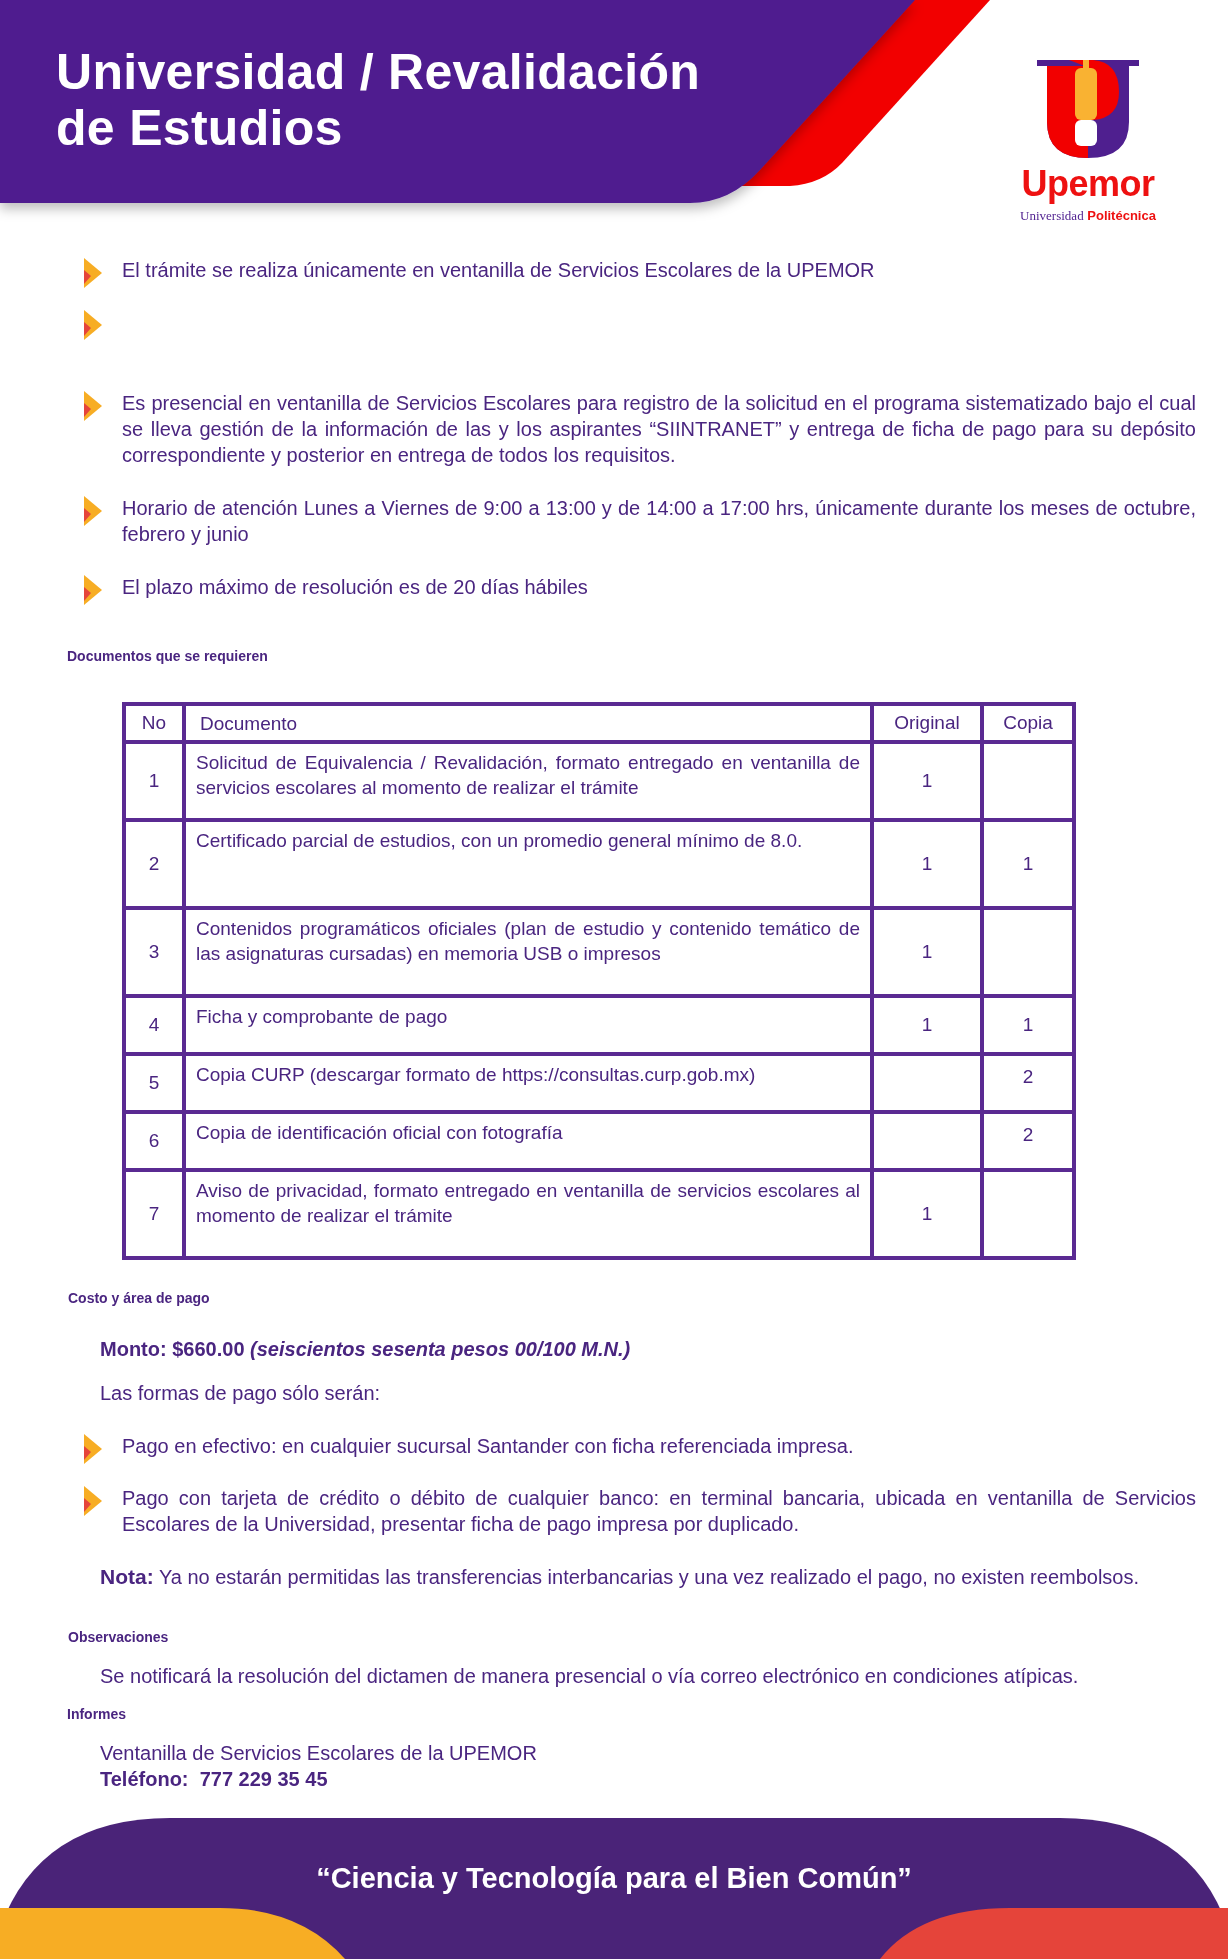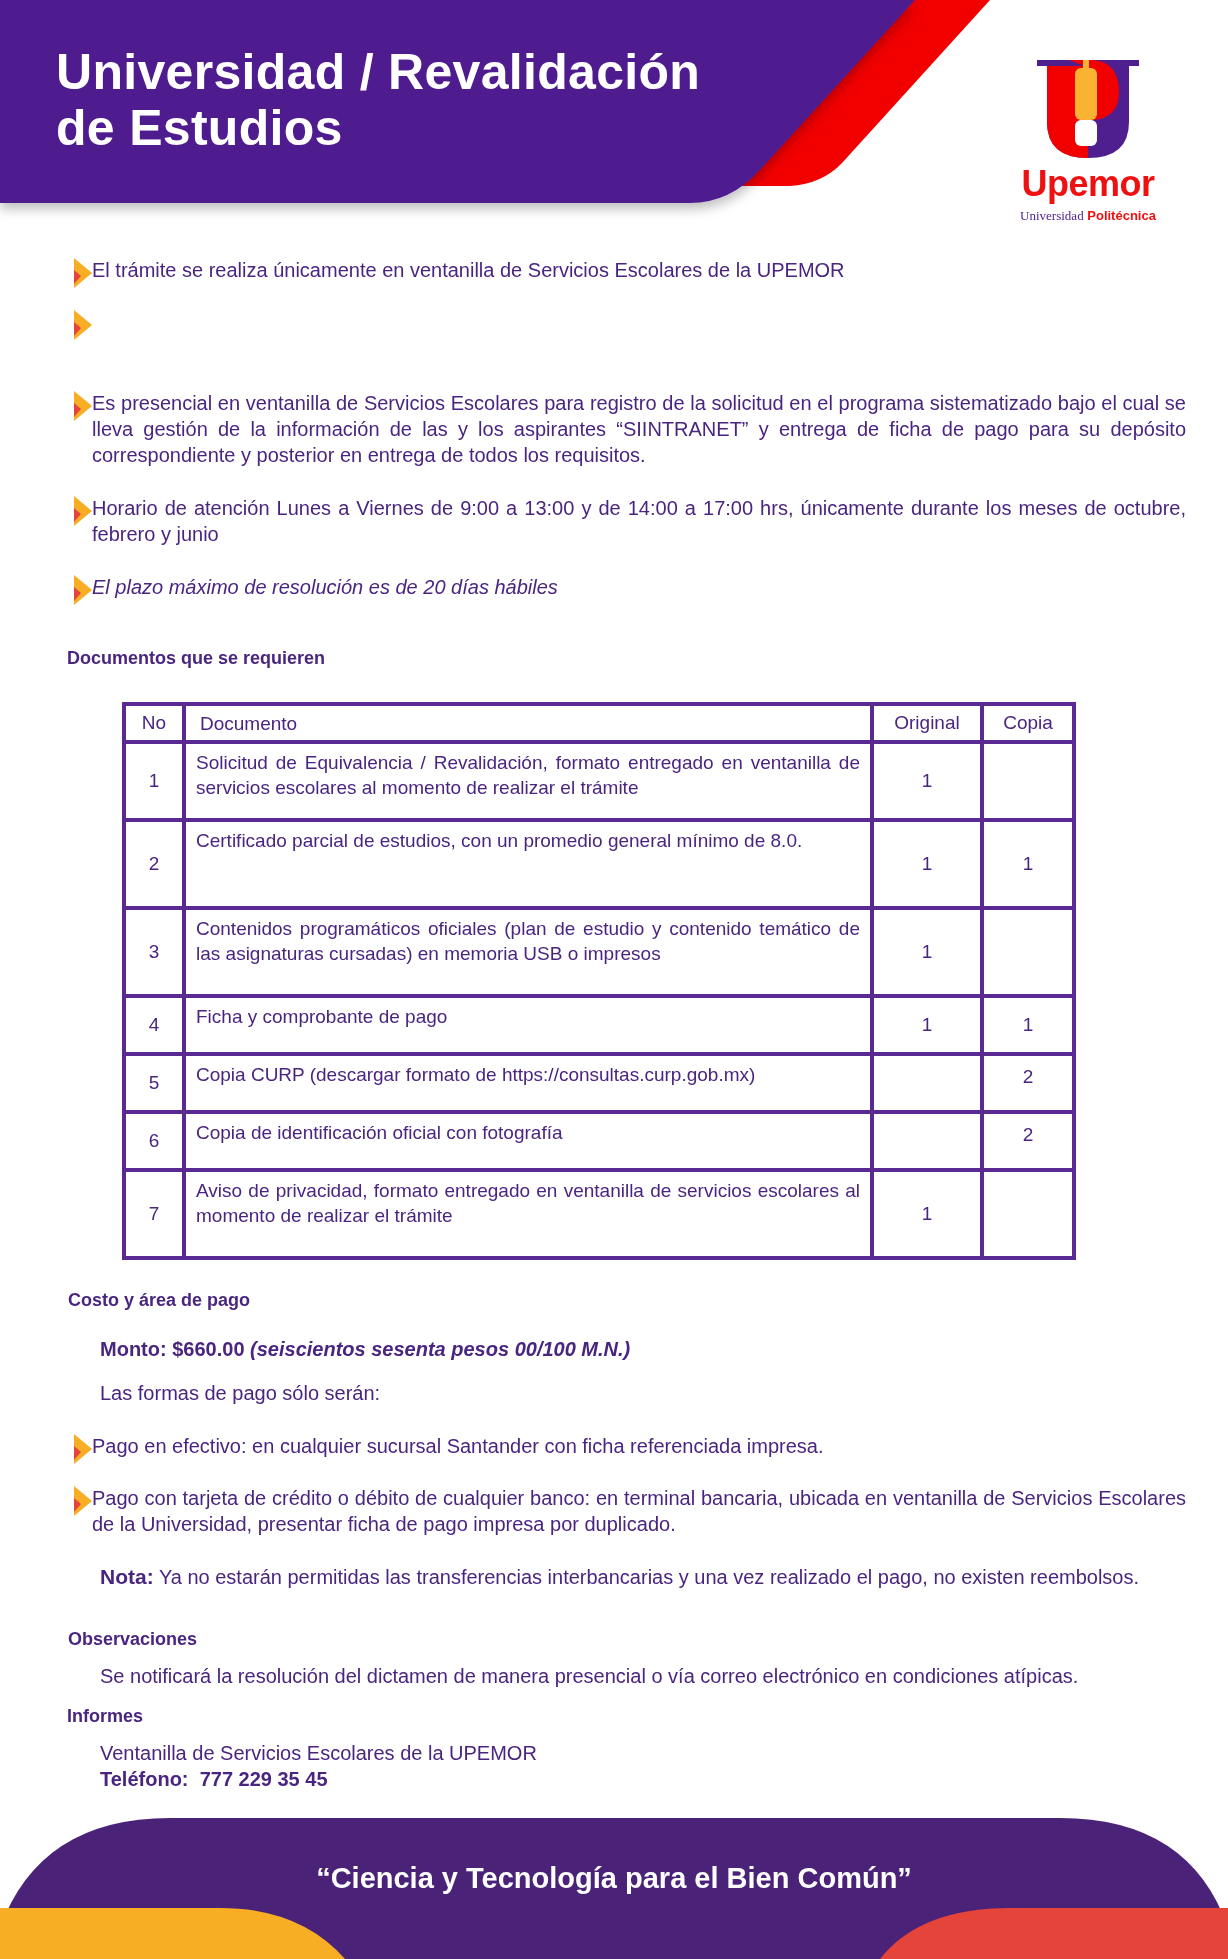--- a/index.html
+++ b/index.html
@@ -5,23 +5,23 @@
   * { margin:0; padding:0; box-sizing:border-box; }
   body { width:1228px; height:1959px; position:relative; overflow:hidden; background:#ffffff; font-family:"Liberation Sans", sans-serif; color:#4a2580; }
   .abs { position:absolute; }
   #header-shape { position:absolute; left:0; top:0; width:1228px; height:230px; }
   #page-title { position:absolute; left:56px; top:44px; color:#ffffff; font-weight:bold; font-size:50px; line-height:56px; letter-spacing:0.3px; }
   #logo { position:absolute; left:1003px; top:60px; width:170px; height:170px; }
   #logo .word { position:absolute; left:0; top:103px; width:170px; text-align:center; color:#ee1111; font-weight:bold; font-size:36px; letter-spacing:-0.5px; }
   #logo .sub { position:absolute; left:0; top:148px; width:170px; text-align:center; font-size:13px; white-space:nowrap; }
   #logo .sub .u { color:#4f1f8f; font-family:"Liberation Serif", serif; }
   #logo .sub .p { color:#ee1111; font-weight:bold; }
-  .bullet { position:absolute; left:74px; width:1112px; font-size:20px; line-height:26px; text-align:justify; color:#4a2580; padding-left:18px; }
+  .bullet { position:absolute; left:84px; width:1112px; font-size:20px; line-height:26px; text-align:justify; color:#4a2580; padding-left:38px; }
   .bullet .mark { position:absolute; left:0; top:1px; width:22px; height:30px; }
-  .heading { position:absolute; font-weight:bold; font-size:18px; color:#4a2580; }
+  .heading { position:absolute; font-weight:bold; font-size:14px; color:#4a2580; }
   table#docs { position:absolute; left:122px; top:702px; width:954px; border-collapse:collapse; }
   #docs td, #docs th { border:4px solid #5a2a92; color:#4a2580; font-weight:normal; font-size:19px; }
   #docs th { height:38px; font-size:19px; }
   #docs .c-no { width:60px; text-align:center; }
   #docs .c-doc { text-align:justify; padding:6px 10px; line-height:25px; vertical-align:top; }
   #docs th.c-doc { text-align:left; vertical-align:middle; padding:0 14px; }
   #docs .c-orig { width:110px; text-align:center; }
   #docs .c-copia { width:92px; text-align:center; }
   .para { position:absolute; left:100px; width:1078px; font-size:20px; line-height:26px; text-align:justify; color:#4a2580; }
   #footer { position:absolute; left:0; top:1818px; width:1228px; height:141px; }
@@ -80,21 +80,21 @@
     </svg>
   <span>Es presencial en ventanilla de Servicios Escolares para registro de la solicitud en el programa sistematizado bajo el cual se lleva gestión de la información de las y los aspirantes “SIINTRANET” y entrega de ficha de pago para su depósito correspondiente y posterior en entrega de todos los requisitos.</span>
 </div>
 <div class="bullet" style="top:495px;">
   <svg class="mark" viewBox="0 0 22 30">
       <path d="M0 0 L18 15 L0 30 Z" fill="#f7ad24"></path>
       <path d="M0 12 L7 18 L0 26 Z" fill="#e5443a"></path>
     </svg>
   <span>Horario de atención Lunes a Viernes de 9:00 a 13:00 y de 14:00 a 17:00 hrs, únicamente durante los meses de octubre, febrero y junio</span>
 </div>
-<div class="bullet" style="top:574px;font-style:italic;">
+<div class="bullet" style="top:574px;">
   <svg class="mark" viewBox="0 0 22 30">
       <path d="M0 0 L18 15 L0 30 Z" fill="#f7ad24"></path>
       <path d="M0 12 L7 18 L0 26 Z" fill="#e5443a"></path>
     </svg>
   <span>El plazo máximo de resolución es de 20 días hábiles</span>
 </div>
 
 <div class="heading" style="left:67px;top:648px;">Documentos que se requieren</div>
 
 <table id="docs">

